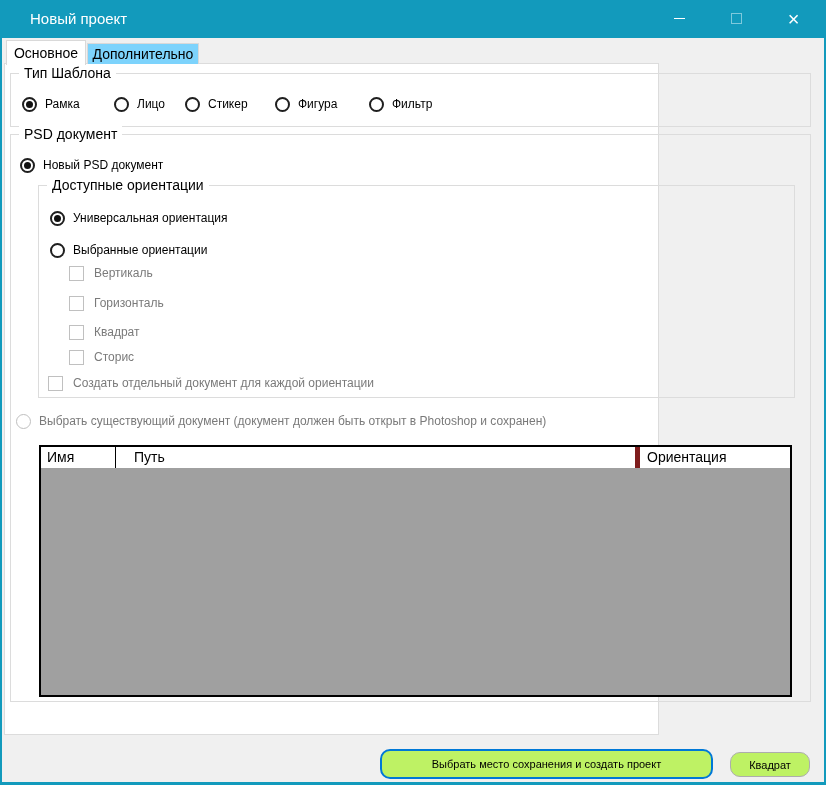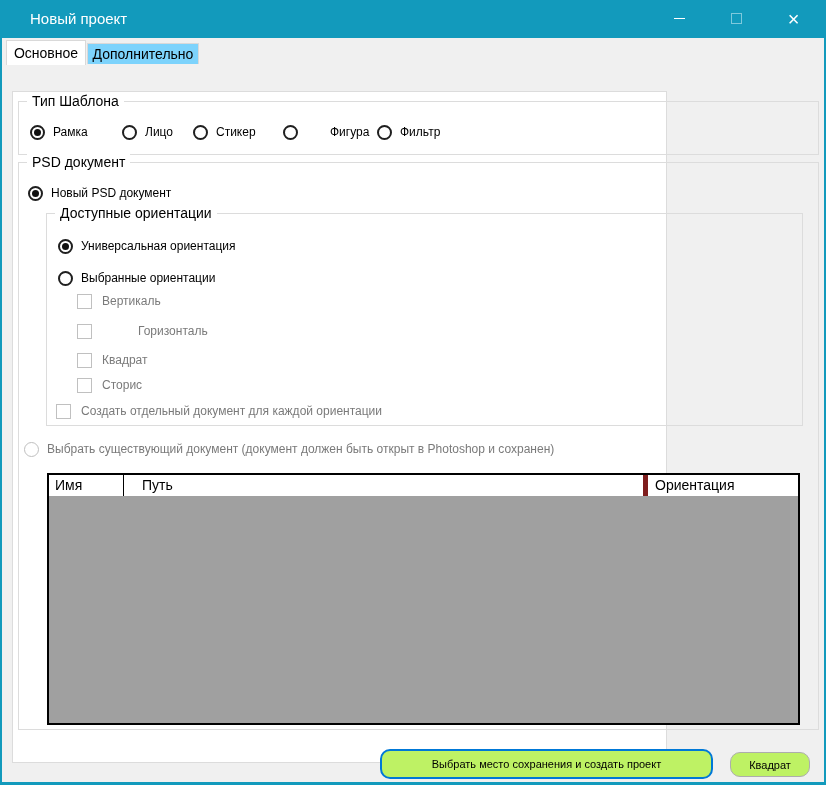--- a/index.html
+++ b/index.html
@@ -21,21 +21,21 @@
   .controls{position:absolute;right:4px;top:0;height:37px;display:flex;}
   .ctrl{width:57px;height:37px;display:flex;align-items:center;justify-content:center;}
   .glyph-min{width:11px;height:1px;background:#fff;display:block;}
   .glyph-max{width:9px;height:9px;border:1px solid #7ec9dc;display:block;}
   .glyph-close{color:#fff;font-size:20px;line-height:20px;font-weight:400;}
 
   .tab{position:absolute;box-sizing:border-box;text-align:center;font-size:14px;white-space:nowrap;}
   .tab.active{left:6px;top:40px;width:80px;height:25px;background:#fff;border:1px solid #d9d9d9;border-bottom:none;z-index:3;padding-top:4px;}
   .tab.inactive{left:87px;top:43px;width:112px;height:21px;background:#7dd3fc;border:1px solid #d9d9d9;border-bottom:none;z-index:1;padding-top:2px;}
 
-  .page{position:absolute;left:12px;top:63px;width:655px;height:672px;background:#fff;border:1px solid #dcdcdc;box-sizing:border-box;margin-top:28px;}
+  .page{position:absolute;left:4px;top:63px;width:655px;height:672px;background:#fff;border:1px solid #dcdcdc;box-sizing:border-box;}
 
   .group{position:absolute;border:1px solid #dcdcdc;box-sizing:border-box;}
   .group-label{position:absolute;top:-9px;left:8px;background:#fff;padding:0 5px;font-size:14px;white-space:nowrap;}
 
   .g1{left:5px;top:9px;width:801px;height:54px;}
   .g2{left:5px;top:70px;width:801px;height:568px;}
   .g3{left:27px;top:50px;width:757px;height:213px;}
 
   .radio-item,.check-item{position:absolute;display:flex;align-items:center;height:18px;}
   .radio{width:15px;height:15px;box-sizing:border-box;border:2px solid #1f1f1f;border-radius:50%;background:#fff;position:relative;flex:none;margin-right:8px;}
@@ -92,21 +92,21 @@
         <span class="lbl">Рамка</span>
       </div>
       <div class="radio-item" style="left:103px;top:21px;">
         <span class="radio"></span>
         <span class="lbl">Лицо</span>
       </div>
       <div class="radio-item" style="left:174px;top:21px;">
         <span class="radio"></span>
         <span class="lbl">Стикер</span>
       </div>
-      <div class="radio-item" style="left:264px;top:21px;gap:24px;">
+      <div class="radio-item" style="left:264px;top:21px;">
         <span class="radio"></span>
         <span class="lbl">Фигура</span>
       </div>
       <div class="radio-item" style="left:358px;top:21px;">
         <span class="radio"></span>
         <span class="lbl">Фильтр</span>
       </div>
     </div>
 
     <div class="group g2">
@@ -126,21 +126,21 @@
         </div>
         <div class="radio-item" style="left:11px;top:55px;">
           <span class="radio"></span>
           <span class="lbl">Выбранные ориентации</span>
         </div>
 
         <div class="check-item" style="left:30px;top:78px;">
           <span class="checkbox"></span>
           <span class="lbl dim">Вертикаль</span>
         </div>
-        <div class="check-item" style="left:30px;top:108px;gap:36px;">
+        <div class="check-item" style="left:30px;top:108px;">
           <span class="checkbox"></span>
           <span class="lbl dim">Горизонталь</span>
         </div>
         <div class="check-item" style="left:30px;top:137px;">
           <span class="checkbox"></span>
           <span class="lbl dim">Квадрат</span>
         </div>
         <div class="check-item" style="left:30px;top:162px;">
           <span class="checkbox"></span>
           <span class="lbl dim">Сторис</span>

